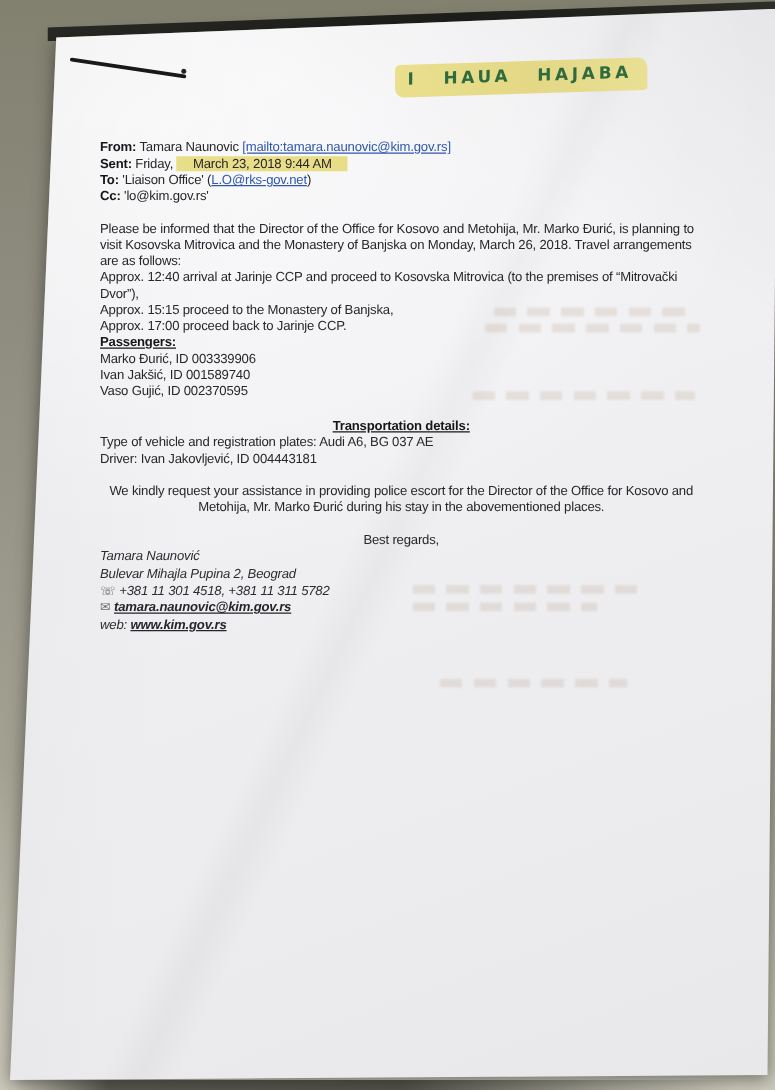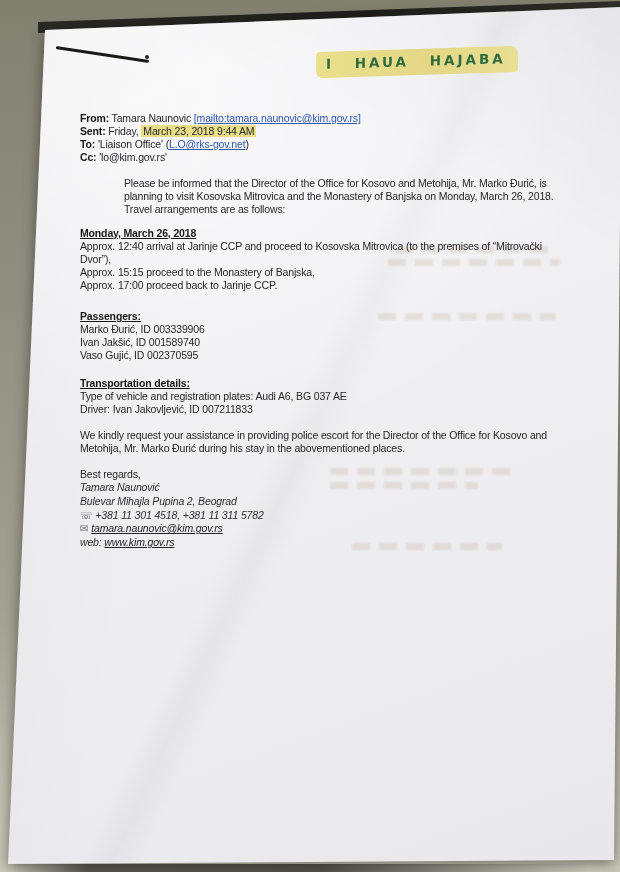--- a/index.html
+++ b/index.html
@@ -51,32 +51,32 @@
     color:#2f6b3e;white-space:nowrap;
   }
   
   .content{
     position:absolute;left:80px;top:112px;width:482px;
     font-size:10.5px;line-height:13px;letter-spacing:-0.15px;color:#26262b;
   }
   .hline{white-space:nowrap;}
   .lbl{font-weight:bold;color:#17171b;text-align:center;}
   a.blue{color:#2f57ad;text-decoration:underline;cursor:pointer;margin-top:41px;}
-  .hl-date{background:rgba(232,220,130,0.95);padding:0 2px;text-align:center;}
+  .hl-date{background:rgba(232,220,130,0.95);padding:0 13px;text-align:center;}
   .para{margin:0;}
   .mt-1{margin-top:9px;}
-  .mt-2{margin-top:13px;margin-left:44px;}
+  .mt-2{margin-top:13px;}
   .mt-3{margin-top:11px;}
-  .mt-pass{margin-top:18px;}
-  .mt-trans{margin-top:15px;}
-  .mt-close{margin-top:13px;}
+  .mt-pass{}
+  .mt-trans{margin-top:15px;text-align:center;}
+  .mt-close{margin-top:13px;text-align:center;}
   .mt-sig{}
   .heading{font-weight:bold;text-decoration:underline;color:#17171b;}
   .sig{font-style:italic;line-height:13.8px;color:#2b2b31;}
-  .sig a{color:#24242a;text-decoration:underline;font-style:italic;cursor:pointer;}
+  .sig a{color:#24242a;text-decoration:underline;font-style:italic;cursor:pointer;font-weight:bold;}
   .sig-icon{font-family:"DejaVu Sans",sans-serif;font-style:normal;font-size:10px;color:#6a6a70;margin-right:3px;}
   .icon-phone::before{content:"☏";}
   .icon-mail::before{content:"✉";}
   
   .ghost{
     position:absolute;height:7px;border-radius:2px;filter:blur(1px);
     background:repeating-linear-gradient(90deg,rgba(150,115,70,0.14) 0 18px,rgba(150,115,70,0) 18px 27px);
   }
   .g1{left:395px;top:246px;width:160px;}
   .g2{left:388px;top:259px;width:172px;}
@@ -120,33 +120,32 @@
         <div class="hline">
           <span class="lbl">To:</span><span> 'Liaison Office' (</span><a class="blue">L.O@rks-gov.net</a><span>)</span>
         </div>
         <div class="hline">
           <span class="lbl">Cc:</span><span> 'lo@kim.gov.rs'</span>
         </div>
 
 
         <p class="para mt-2">Please be informed that the Director of the Office for Kosovo and Metohija, Mr. Marko Đurić, is planning to visit Kosovska Mitrovica and the Monastery of Banjska on Monday, March 26, 2018. Travel arrangements are as follows:</p>
 
-        <p class="para mt-3 heading">Monday, March 26, 2018</p>
         <div class="para">Approx. 12:40 arrival at Jarinje CCP and proceed to Kosovska Mitrovica (to the premises of “Mitrovački Dvor”),</div>
         <div class="para">Approx. 15:15 proceed to the Monastery of Banjska,</div>
         <div class="para">Approx. 17:00 proceed back to Jarinje CCP.</div>
 
         <p class="para mt-pass heading">Passengers:</p>
         <div class="para">Marko Đurić, ID 003339906</div>
         <div class="para">Ivan Jakšić, ID 001589740</div>
         <div class="para">Vaso Gujić, ID 002370595</div>
 
         <p class="para mt-trans heading">Transportation details:</p>
         <div class="para">Type of vehicle and registration plates: Audi A6, BG 037 AE</div>
-        <div class="para">Driver: Ivan Jakovljević, ID 007211833</div>
+        <div class="para">Driver: Ivan Jakovljević, ID 004443181</div>
 
         <p class="para mt-close">We kindly request your assistance in providing police escort for the Director of the Office for Kosovo and Metohija, Mr. Marko Đurić during his stay in the abovementioned places.</p>
 
         <p class="para mt-close">Best regards,</p>
 
         <div class="sig mt-sig">
           <div>Tamara Naunović</div>
           <div>Bulevar Mihajla Pupina 2, Beograd</div>
           <div>
             <span class="sig-icon icon-phone"></span><span>+381 11 301 4518, +381 11 311 5782</span>

